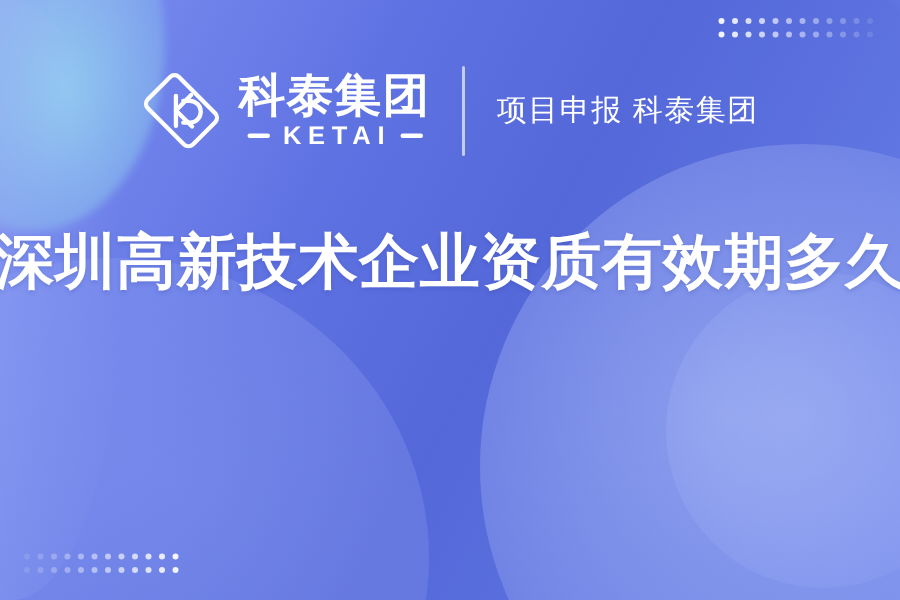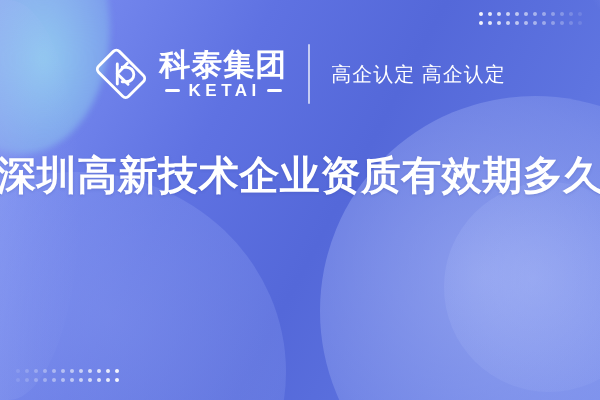--- a/index.html
+++ b/index.html
@@ -251,21 +251,21 @@
           <span class="brand-rule"></span>
           <span class="brand-en">KETAI</span>
           <span class="brand-rule"></span>
         </div>
       </div>
     </div>
 
     <div class="divider"></div>
 
     <div class="tagline">
-      <div class="tagline-sub">高企认定 高企认定</div>
+      <div class="tagline-sub">项目申报 科泰集团</div>
     </div>
 
   </div>
 
   <div class="title">
     <div class="title-line">深圳高新技术企业资质有效期多久</div>
   </div>
 
 </div>
 

